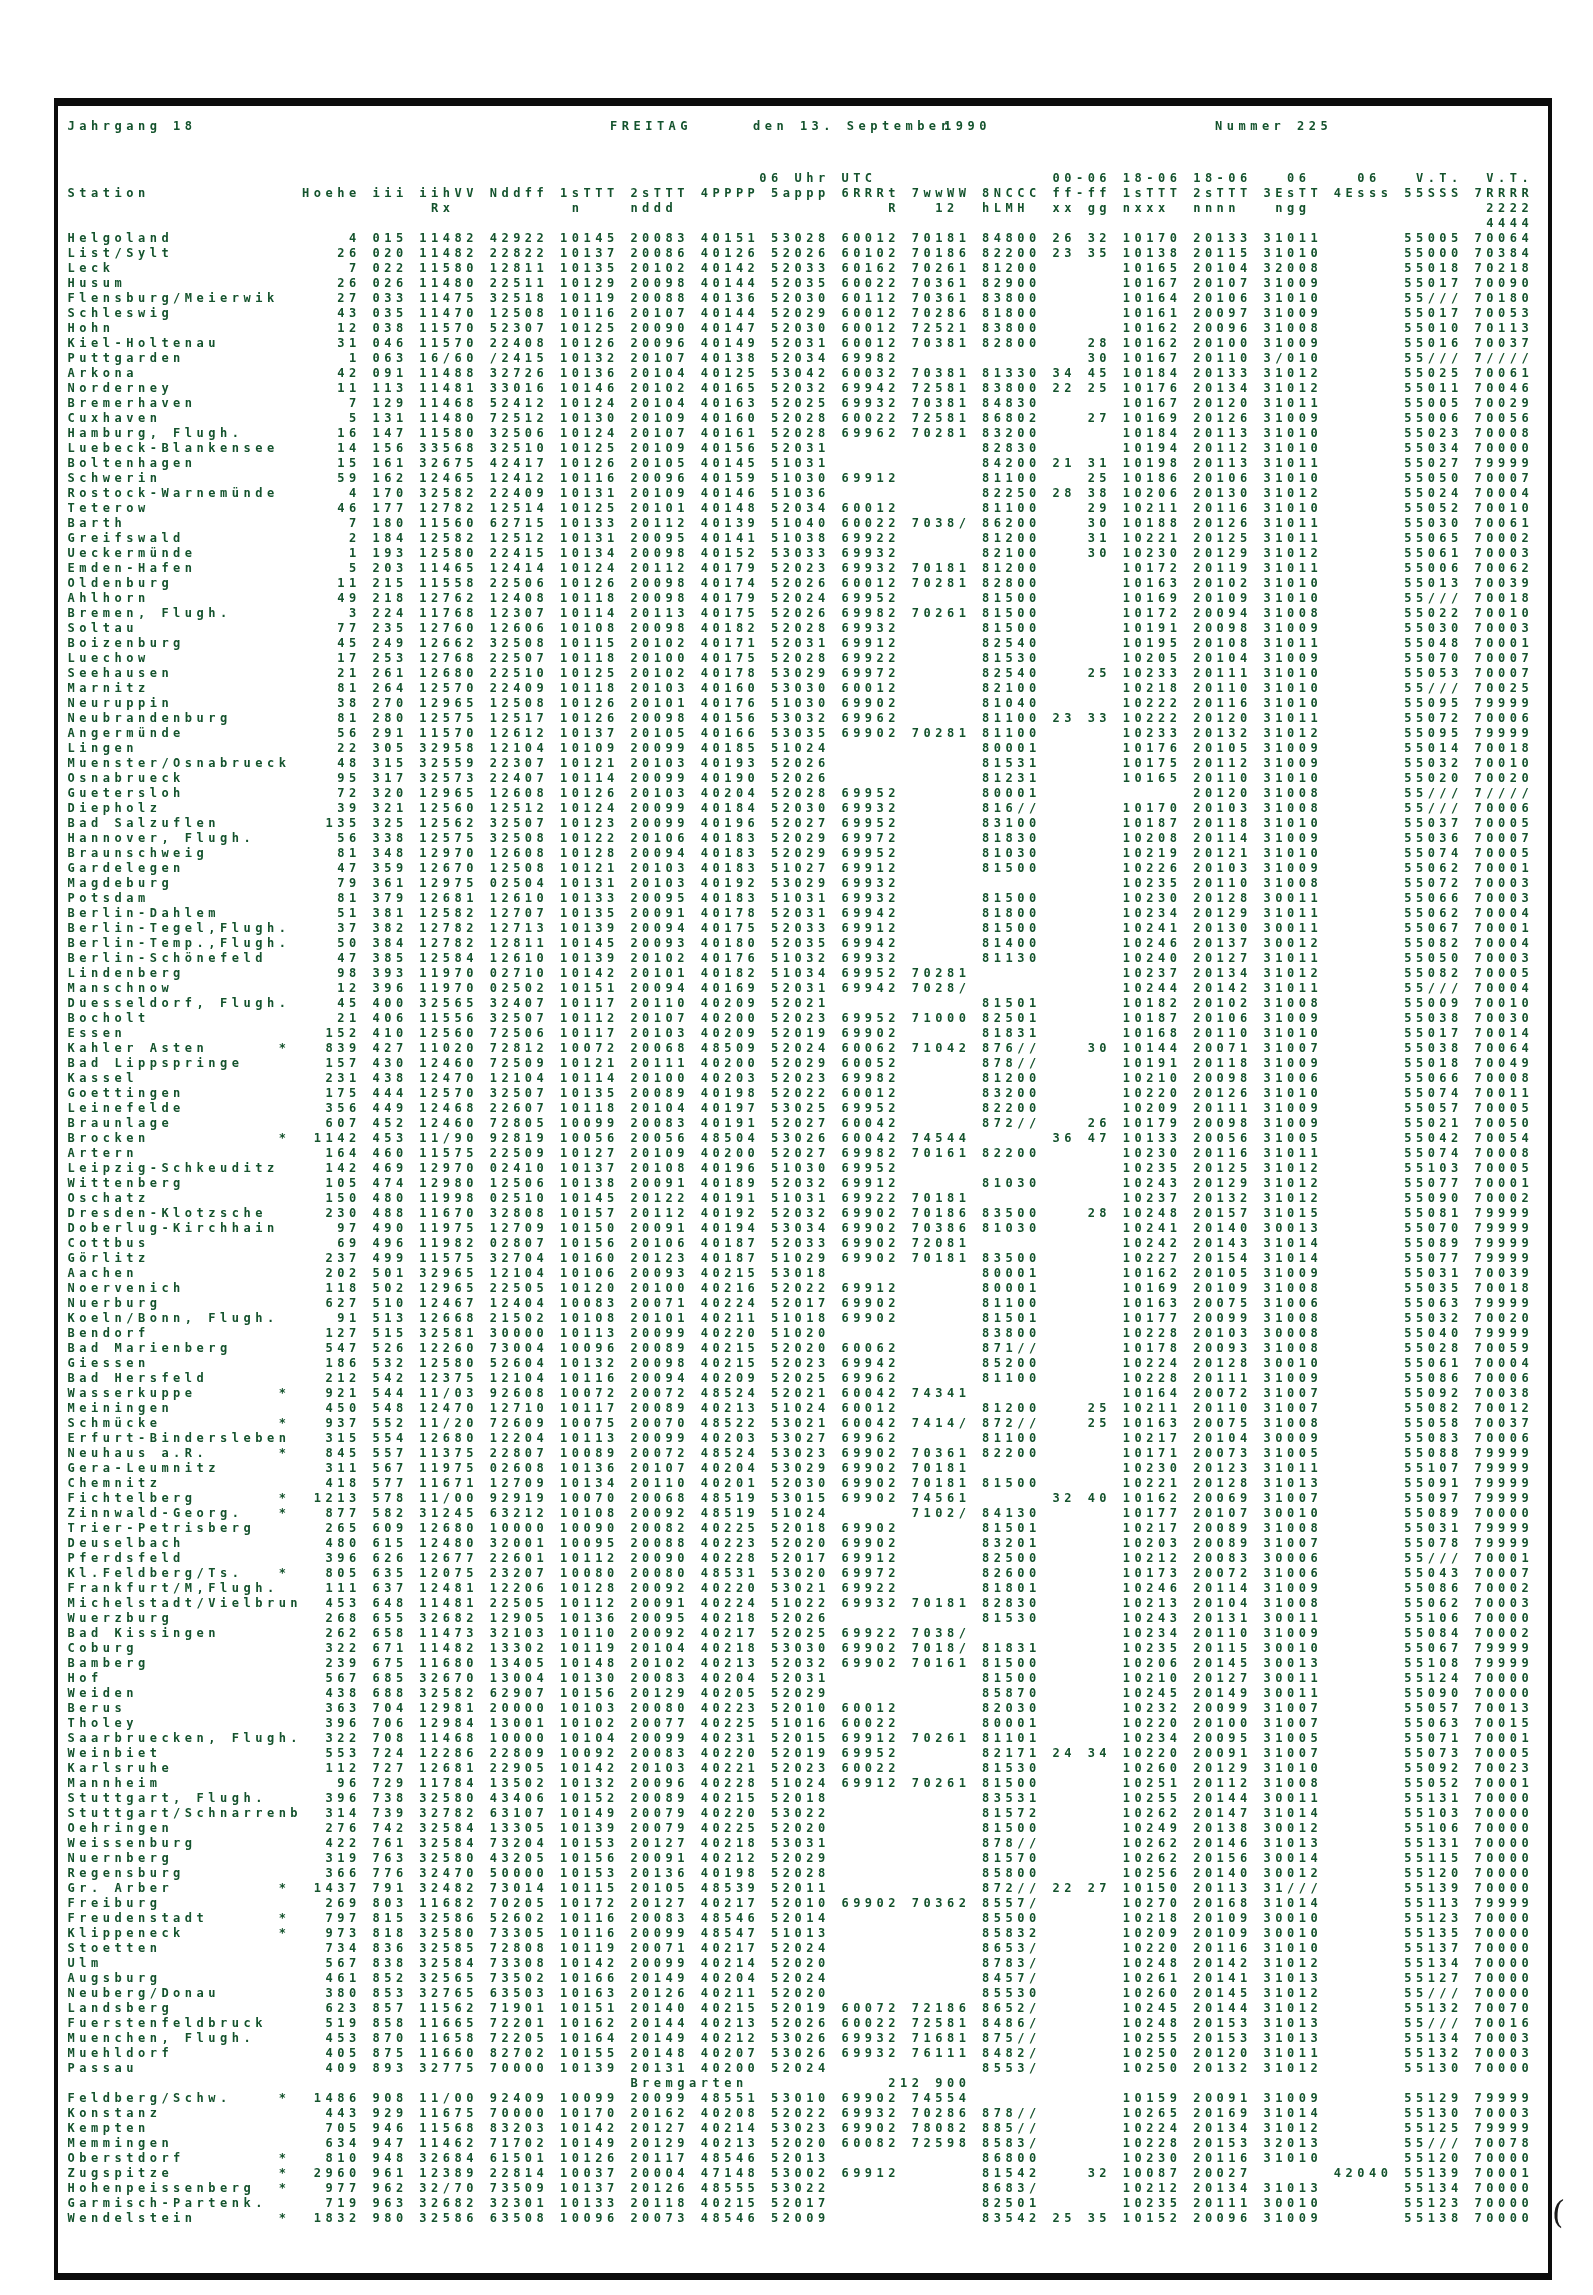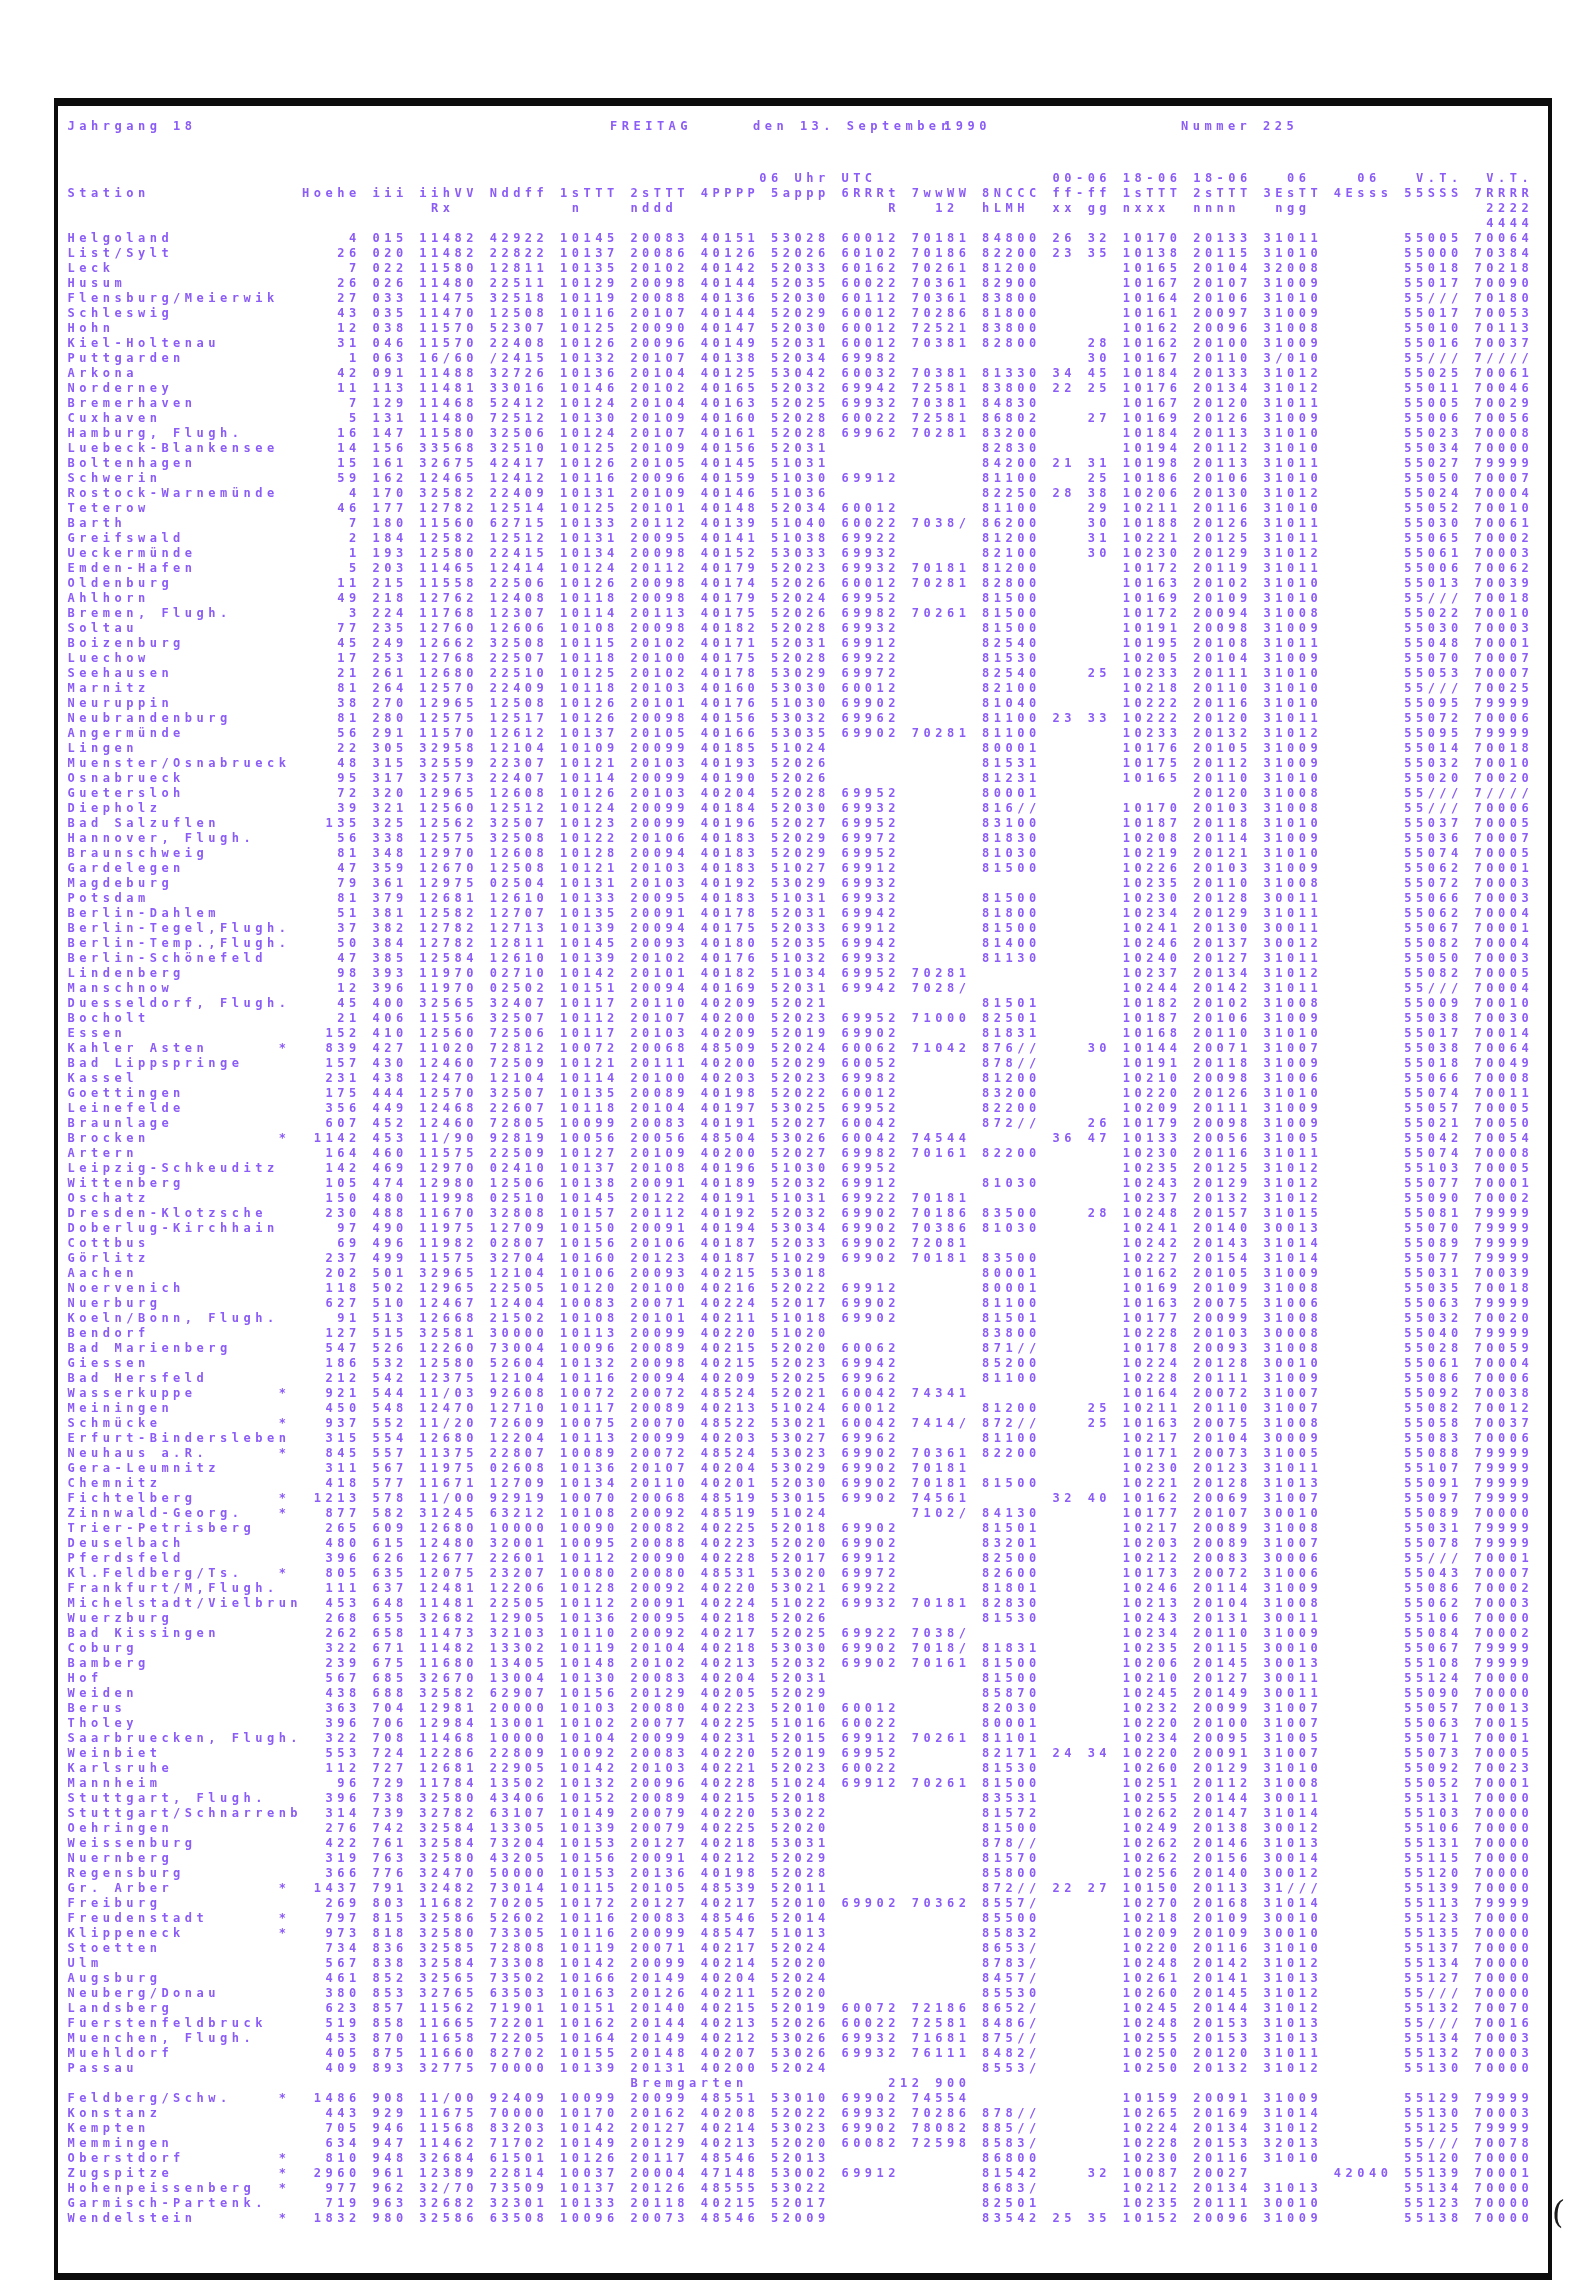--- a/index.html
+++ b/index.html
@@ -9,30 +9,30 @@
     background:#ffffff;overflow:hidden;
     font-family:"DejaVu Sans Mono","Liberation Mono",monospace;
   }
   .frame{
     position:absolute;left:54px;top:98px;width:1498px;height:2182px;
     box-sizing:border-box;background:#fff;
     border:4px solid #0c0c0c;border-top-width:8.8px;border-bottom-width:7.2px;
   }
   .mono{
     font-family:"DejaVu Sans Mono","Liberation Mono",monospace;
-    font-size:12px;font-weight:700;color:#8b5cf6;
+    font-size:12px;font-weight:700;color:#14532d;
     letter-spacing:4.5px;white-space:pre;
   }
   .masthead{position:absolute;top:12.7px;left:0;width:100%;height:19px;}
   .masthead span{position:absolute;top:0;}
   .m-left{left:9.6px;}
   .m-weekday{left:552px;}
   .m-date{left:695px;}
   .m-year{left:886px;}
-  .m-right{left:1123px;}
+  .m-right{left:1157px;}
   .tbl{position:absolute;left:9.6px;top:65px;text-align:center;}
   .ln{height:15px;line-height:15px;white-space:pre;}
   .pen-mark{
     position:absolute;left:1552px;top:2193px;
     font-family:"DejaVu Serif",serif;font-size:32px;color:#1c1c1c;
     transform:rotate(4deg);
   }
 </style>
 </head>
 <body>

